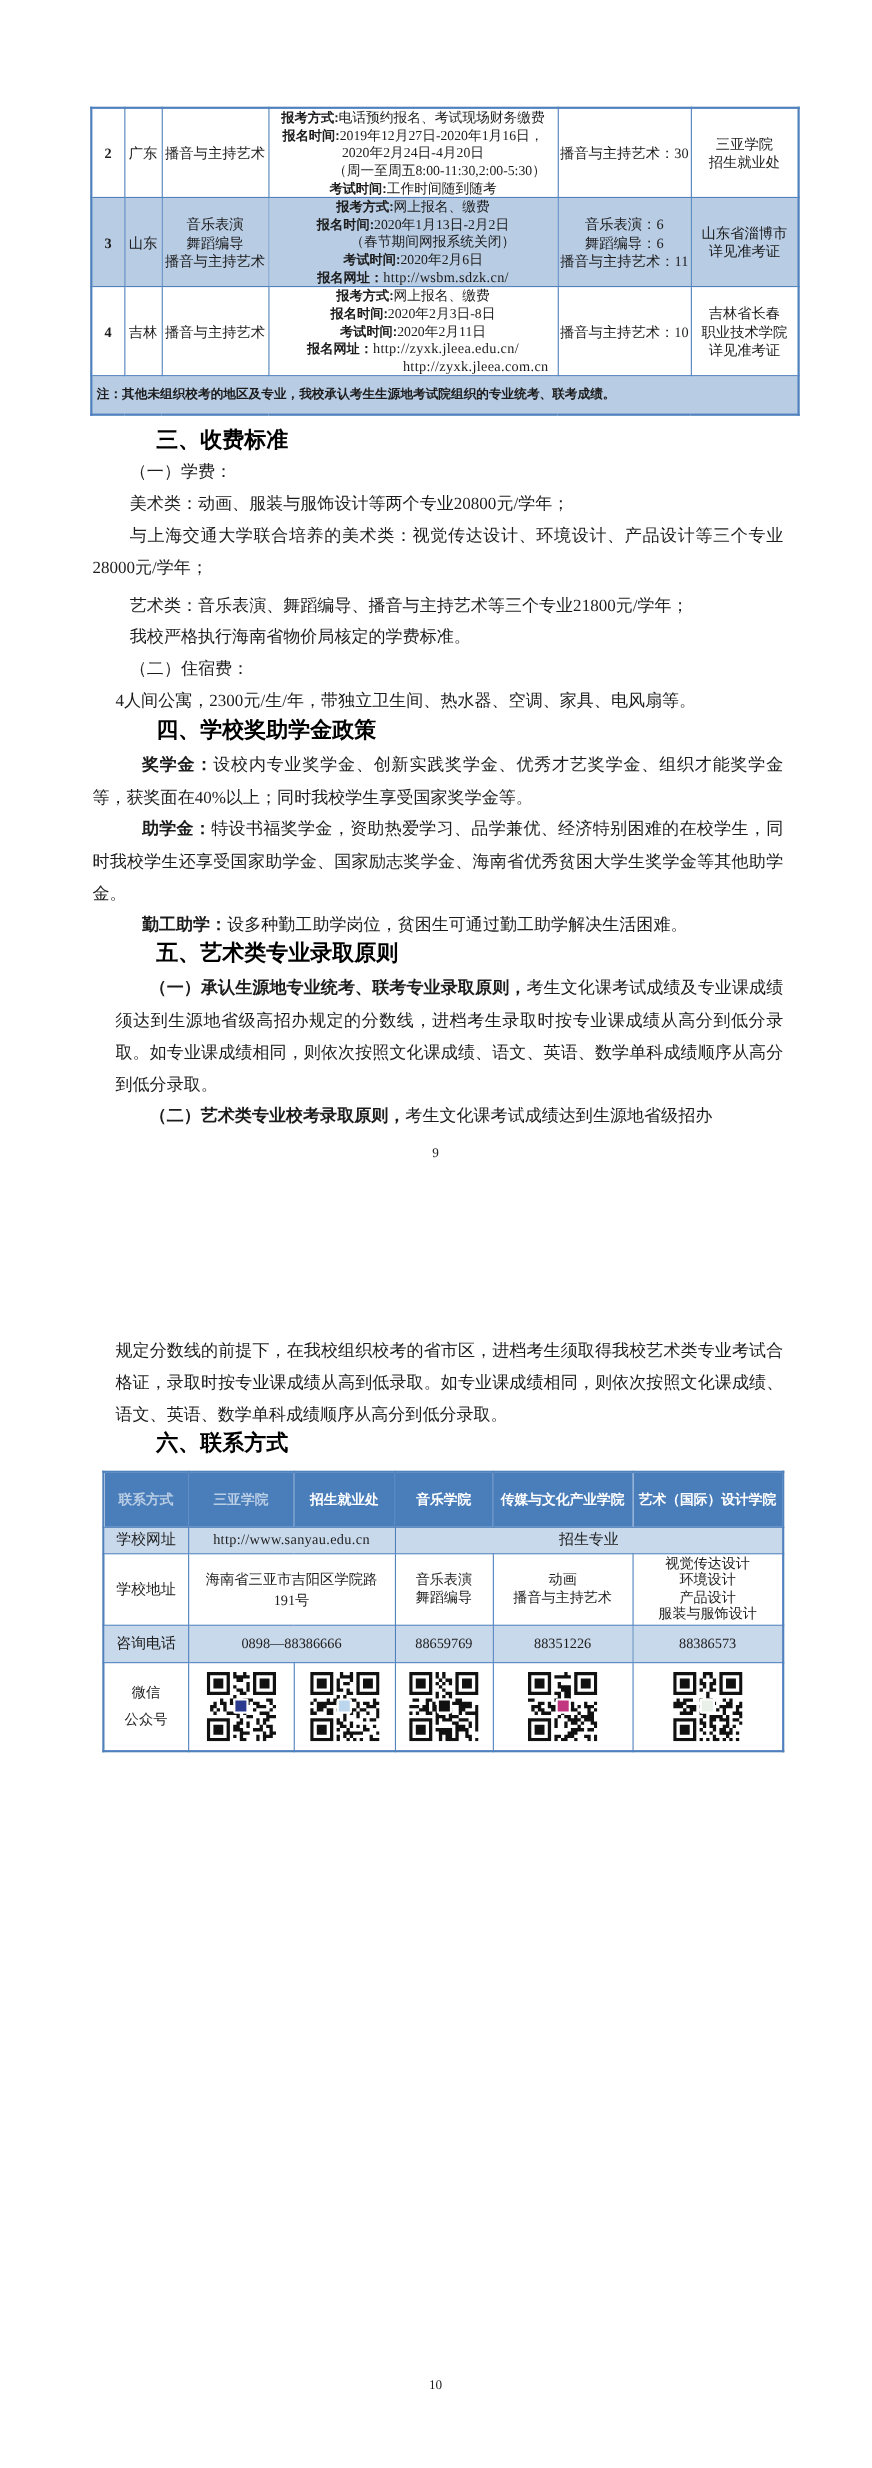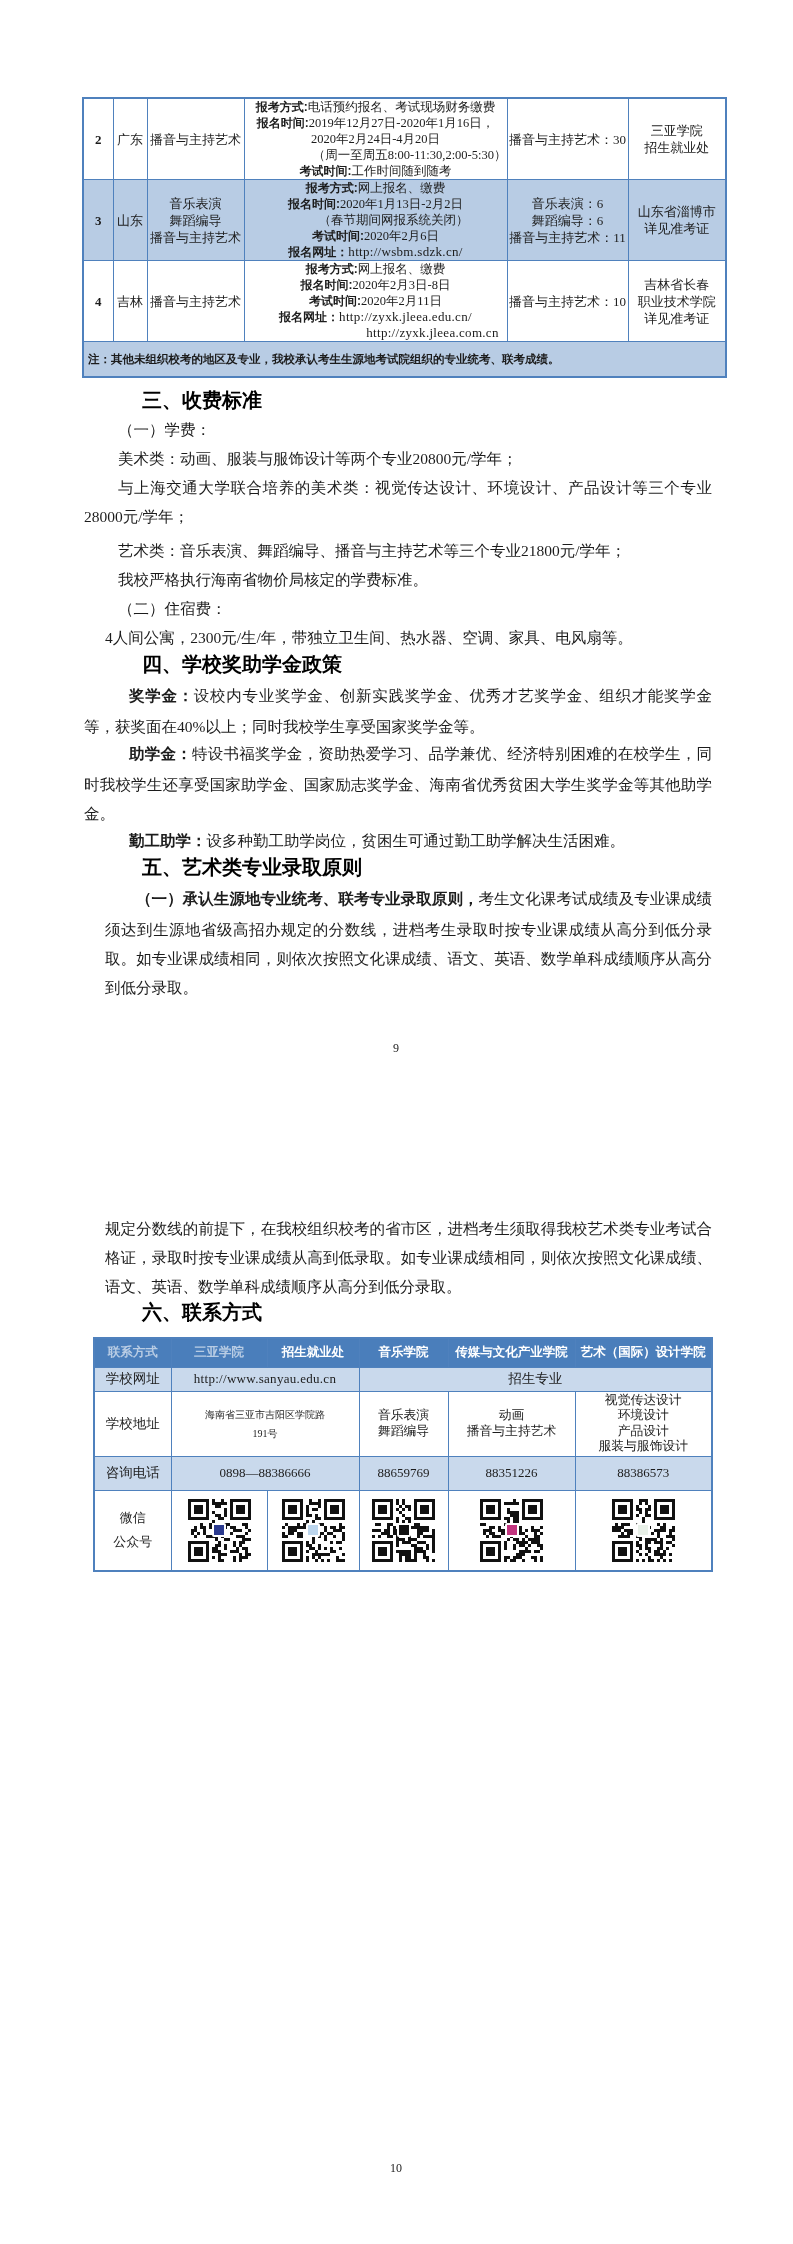--- a/index.html
+++ b/index.html
@@ -18,21 +18,21 @@
   
   table.exam{position:absolute;left:82px;top:97px;width:643px;table-layout:fixed;
              border-collapse:collapse;border:2px solid var(--border);}
   table.exam td{border:1px solid var(--border);vertical-align:middle;text-align:center;
                 font-size:13px;line-height:17px;padding:0;overflow:hidden;}
   table.exam tr.shaded td{background:var(--shade);}
   td.c-num{font-weight:bold;font-family:"Liberation Serif",serif;}
   td.c-det{text-align:left;padding:2px 2px 2px 4px;}
   .dl{font-size:12.5px;line-height:16px;white-space:nowrap;}
   .dl b{font-family:"Liberation Sans","DejaVu Sans",sans-serif;font-weight:bold;font-size:12px;}
-  .dl.ind-b{padding-left:48px;text-align:right;}
+  .dl.ind-b{padding-left:48px;}
   .dl.ind-c{padding-left:36px;}
   .dl.ind-d{padding-left:114px;}
   .ml{white-space:pre-line;}
   tr.noterow td{background:var(--shade);text-align:left;padding:3px 4px;
       font-family:"Liberation Sans","DejaVu Sans",sans-serif;font-weight:bold;font-size:11.5px;line-height:14px;}
 
   
   .para{position:absolute;left:84px;width:628px;font-size:15.5px;line-height:29px;
         text-align:justify;margin:0;}
   .para.ind{text-indent:34px;}
@@ -49,21 +49,21 @@
   table.contact{position:absolute;left:93px;top:1337px;width:618px;table-layout:fixed;
                 border-collapse:collapse;border:2px solid var(--border);}
   table.contact td,table.contact th{border:1px solid var(--border);vertical-align:middle;
                 text-align:center;padding:0;overflow:hidden;}
   table.contact th{background:var(--hdrbg);color:var(--hdrtx);
       font-family:"Liberation Sans","DejaVu Sans",sans-serif;font-weight:bold;font-size:12.5px;}
   table.contact th.alt{color:var(--hdrtx2);}
   tr.lightrow td{background:var(--lightrow);}
   .cell-label{font-size:13.5px;}
   .cell-url{font-size:13px;letter-spacing:.3px;}
-  .cell-addr{font-size:10px;line-height:19px;}
+  .cell-addr{font-size:13px;line-height:19px;}
   .cell-majors{font-size:12.8px;line-height:15.5px;}
   .cell-phone{font-size:13px;}
   .cell-wechat{font-size:13px;line-height:24px;}
   .qrwrap{display:flex;align-items:center;justify-content:center;height:100%;}
   .qr{position:relative;width:63px;height:63px;background:#fff;}
   .qr svg{display:block;}
   .qr .ctr{position:absolute;left:50%;top:50%;width:14px;height:14px;margin:-7px 0 0 -7px;
            border:2px solid #fff;border-radius:2px;box-sizing:border-box;}
 </style>
 </head>
@@ -144,36 +144,37 @@
   <p class="para ind" style="top:536px">艺术类：音乐表演、舞蹈编导、播音与主持艺术等三个专业21800元/学年；</p>
   <p class="para ind" style="top:565px">我校严格执行海南省物价局核定的学费标准。</p>
   <p class="para ind" style="top:594px">（二）住宿费：</p>
   <p class="para small-ind" style="top:623px">4人间公寓，2300元/生/年，带独立卫生间、热水器、空调、家具、电风扇等。</p>
   <h3 class="hd" style="top:652px">四、学校奖助学金政策</h3>
   <p class="para ind2" style="top:681px"><b class="lead">奖学金：</b><span>设校内专业奖学金、创新实践奖学金、优秀才艺奖学金、组织才能奖学金等，获奖面在40%以上；同时我校学生享受国家奖学金等。</span></p>
   <p class="para ind2" style="top:739px"><b class="lead">助学金：</b><span>特设书福奖学金，资助热爱学习、品学兼优、经济特别困难的在校学生，同时我校学生还享受国家助学金、国家励志奖学金、海南省优秀贫困大学生奖学金等其他助学金。</span></p>
   <p class="para ind2" style="top:826px"><b class="lead">勤工助学：</b><span>设多种勤工助学岗位，贫困生可通过勤工助学解决生活困难。</span></p>
   <h3 class="hd" style="top:855px">五、艺术类专业录取原则</h3>
   <p class="para block5" style="top:884px"><b class="lead">（一）承认生源地专业统考、联考专业录取原则，</b><span>考生文化课考试成绩及专业课成绩须达到生源地省级高招办规定的分数线，进档考生录取时按专业课成绩从高分到低分录取。如专业课成绩相同，则依次按照文化课成绩、语文、英语、数学单科成绩顺序从高分到低分录取。</span></p>
+  <p class="para block5" style="top:1000px"><b class="lead">（二）艺术类专业校考录取原则，</b><span>考生文化课考试成绩达到生源地省级招办</span></p>
   <div class="pageno" style="top:1041px">9</div>
 
   <p class="para block5 noind" style="top:1214px">规定分数线的前提下，在我校组织校考的省市区，进档考生须取得我校艺术类专业考试合格证，录取时按专业课成绩从高到低录取。如专业课成绩相同，则依次按照文化课成绩、语文、英语、数学单科成绩顺序从高分到低分录取。</p>
   <h3 class="hd" style="top:1300px">六、联系方式</h3>
 
   <table class="contact">
     <colgroup>
       <col style="width:77px">
         <col style="width:96px">
         <col style="width:92px">
       <col style="width:89px">
         <col style="width:127px">
         <col style="width:137px">
     </colgroup>
     <tbody>
-        <tr style="height:29px">
+        <tr style="height:50px">
       <th class="alt">联系方式</th>
       <th class="alt">三亚学院</th>
       <th>招生就业处</th>
       <th>音乐学院</th>
       <th>传媒与文化产业学院</th>
       <th>艺术（国际）设计学院</th>
     </tr>
     <tr style="height:24px" class="lightrow">
       <td class="cell-label">学校网址</td>
       <td colspan="2" class="cell-url">http://www.sanyau.edu.cn</td>

